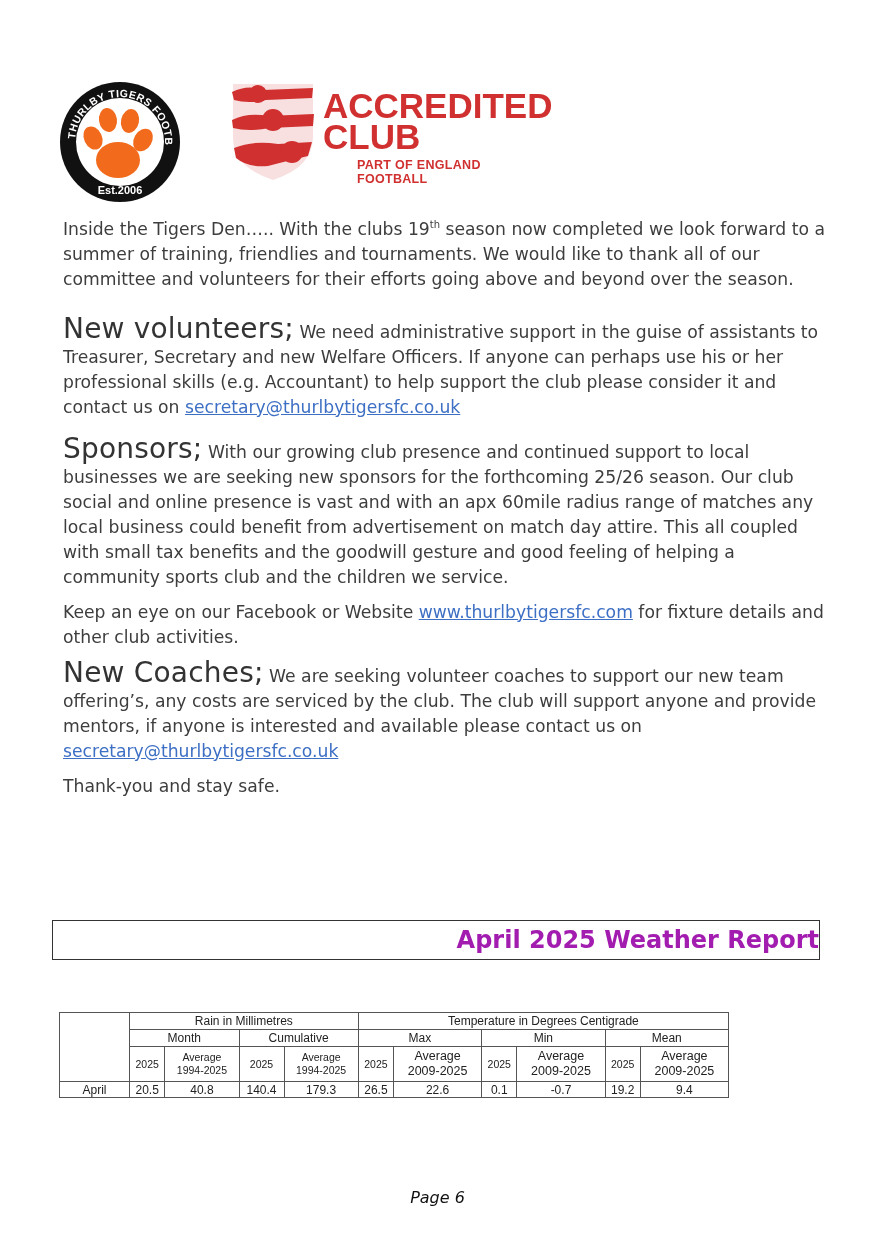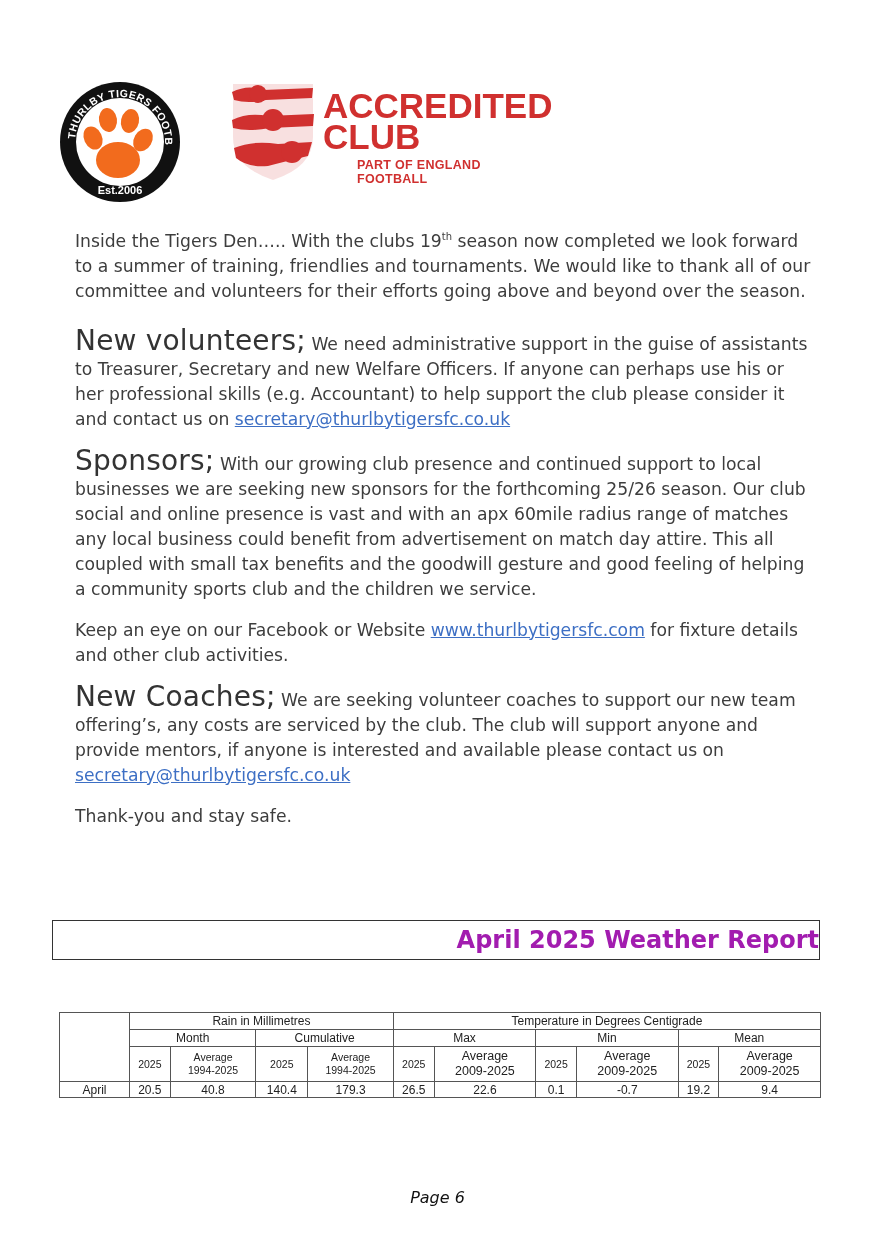--- a/index.html
+++ b/index.html
@@ -6,33 +6,33 @@
   body { width: 875px; height: 1239px; position: relative; overflow: hidden;
          font-family: "DejaVu Sans", sans-serif; color: #3a3a3a; }
   .logos { position: absolute; left: 58px; top: 80px; height: 120px; width: 480px; }
   .club-logo { position: absolute; left: 0; top: 0; width: 124px; height: 124px; }
   .fa-shield { position: absolute; left: 170px; top: 2px; width: 90px; height: 100px; }
   .fa-text { position: absolute; left: 265px; top: 10px; color: #d0302f; font-family: "Liberation Sans", sans-serif; }
   .fa-big { font-weight: bold; font-size: 35px; line-height: 31px; letter-spacing: 0px; }
   .fa-small { font-weight: bold; font-size: 12.5px; margin-top: 6px; letter-spacing: 0.3px; padding-left: 34px; }
 
   .content { position: absolute; left: 59px; top: 208px; width: 770px; }
-  p { margin: 16px; font-size: 17.2px; line-height: 25px; color: #3d3d3d; }
+  p { margin: 4px; font-size: 17.2px; line-height: 25px; color: #3d3d3d; }
   .intro { margin-bottom: 24px; }
   .section { margin-bottom: 16px; }
   .heading { font-weight: normal; font-size: 28px; color: #333; letter-spacing: 0.2px; }
   a { color: #3d6fc4; text-decoration: underline; }
   sup { font-size: 10px; }
   .para { margin-bottom: 10px; }
 
   .weather-title { position: absolute; left: 52px; top: 920px; width: 766px; height: 38px;
                    border: 1.5px solid #333; text-align: right; font-size: 24px; font-weight: bold;
                    line-height: 38px; color: #a21caf; }
 
-  table.weather { position: absolute; left: 59px; top: 1012px; width: 762px; border-collapse: collapse;
+  table.weather { position: absolute; left: 59px; top: 1012px; width: 670px; border-collapse: collapse;
                   font-family: "Liberation Sans", sans-serif; color: #222; }
   table.weather td { border: 1px solid #555; text-align: center; padding: 0; }
   .h1 td { font-size: 12px; height: 16px; }
   .h2 td { font-size: 12px; height: 16px; }
   .h3 td { height: 34px; }
   .small { font-size: 10.5px; line-height: 13px; }
   .med { font-size: 12.5px; line-height: 15px; }
   .datarow td { font-size: 12px; height: 15px; }
   .page-num { position: absolute; left: 0; width: 875px; top: 1188px; text-align: center;
               font-size: 16px; color: #111; font-style: italic; }

